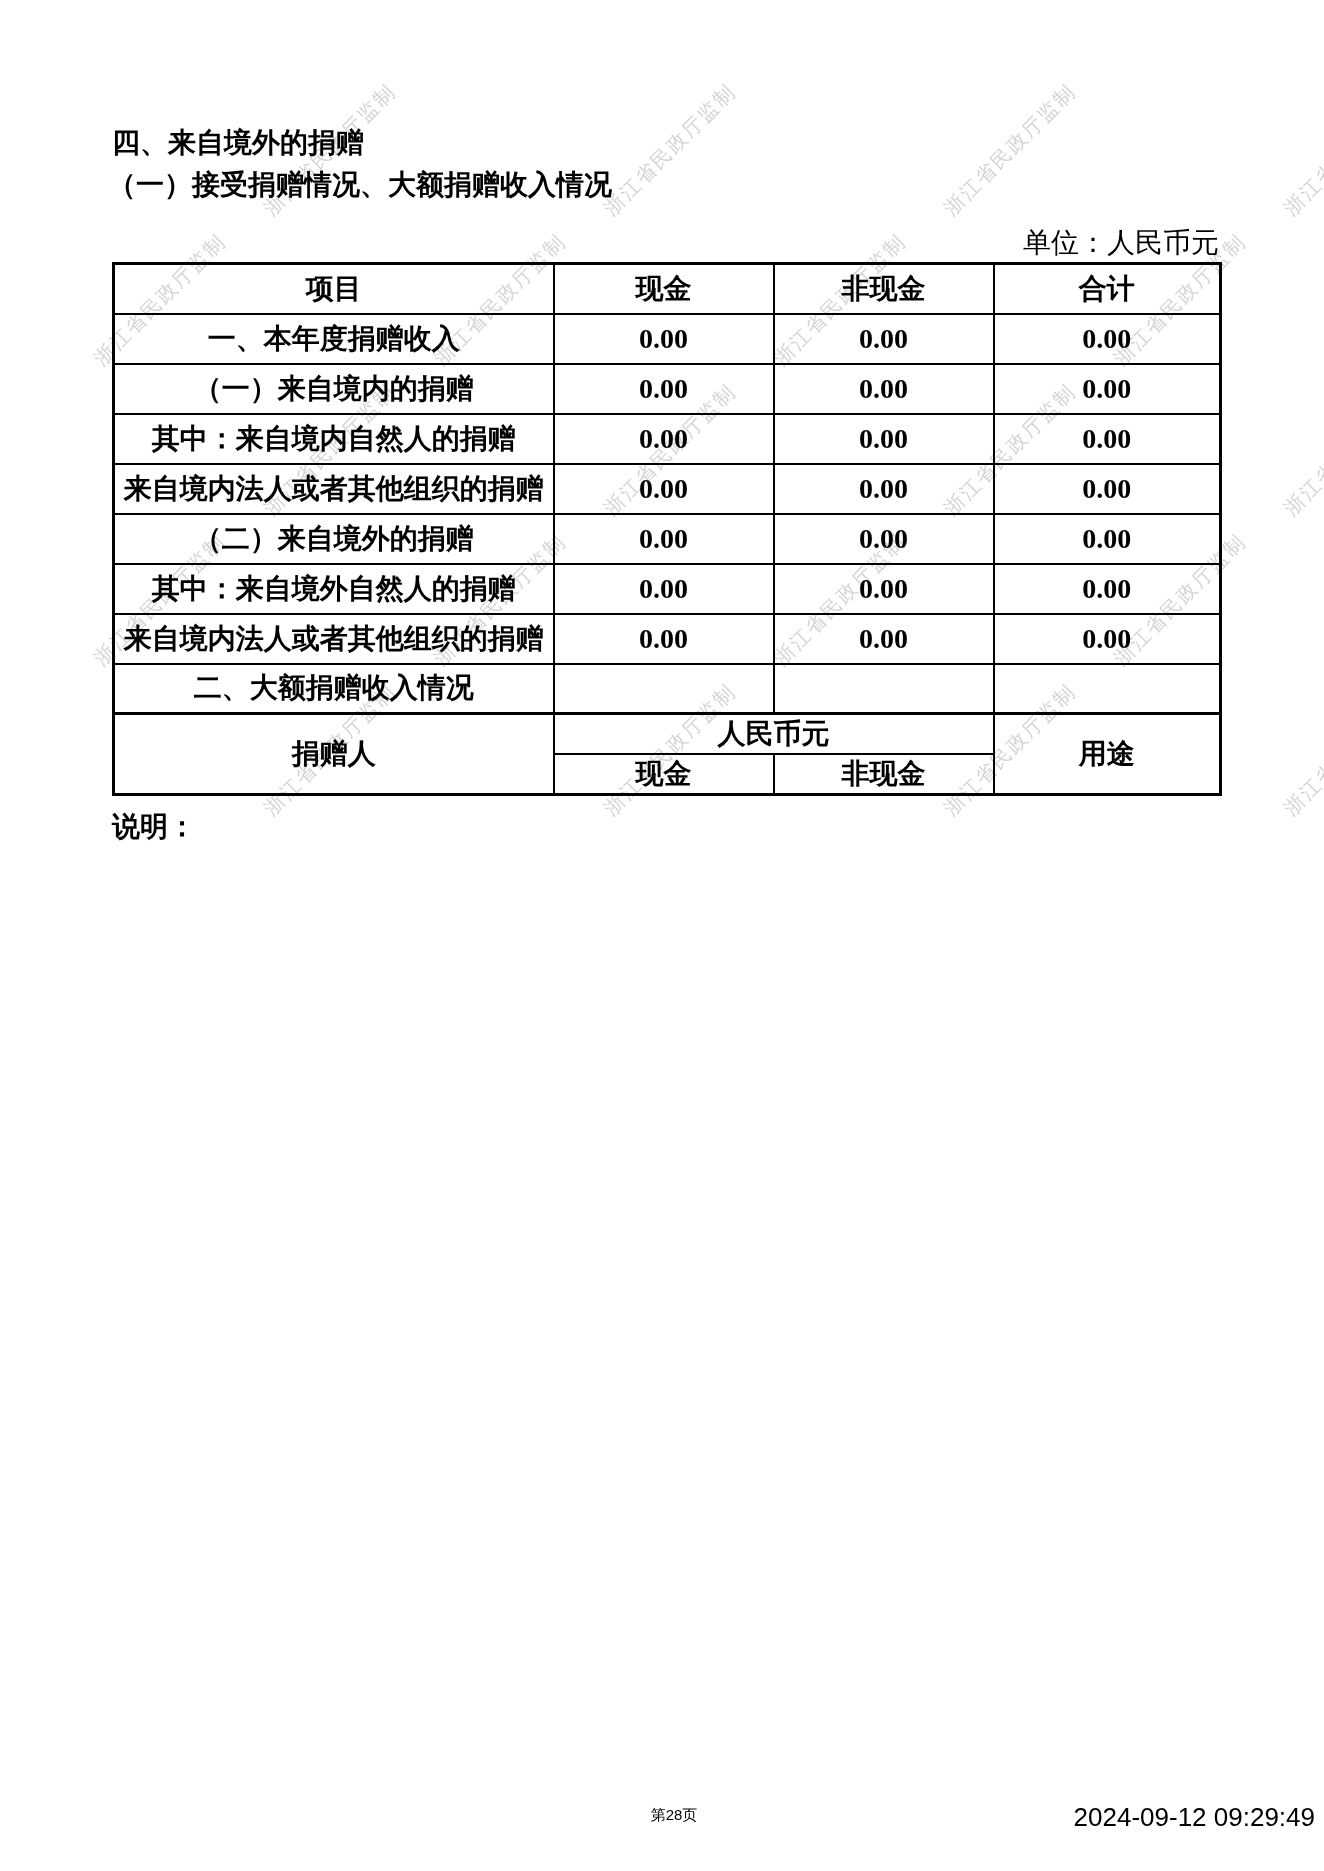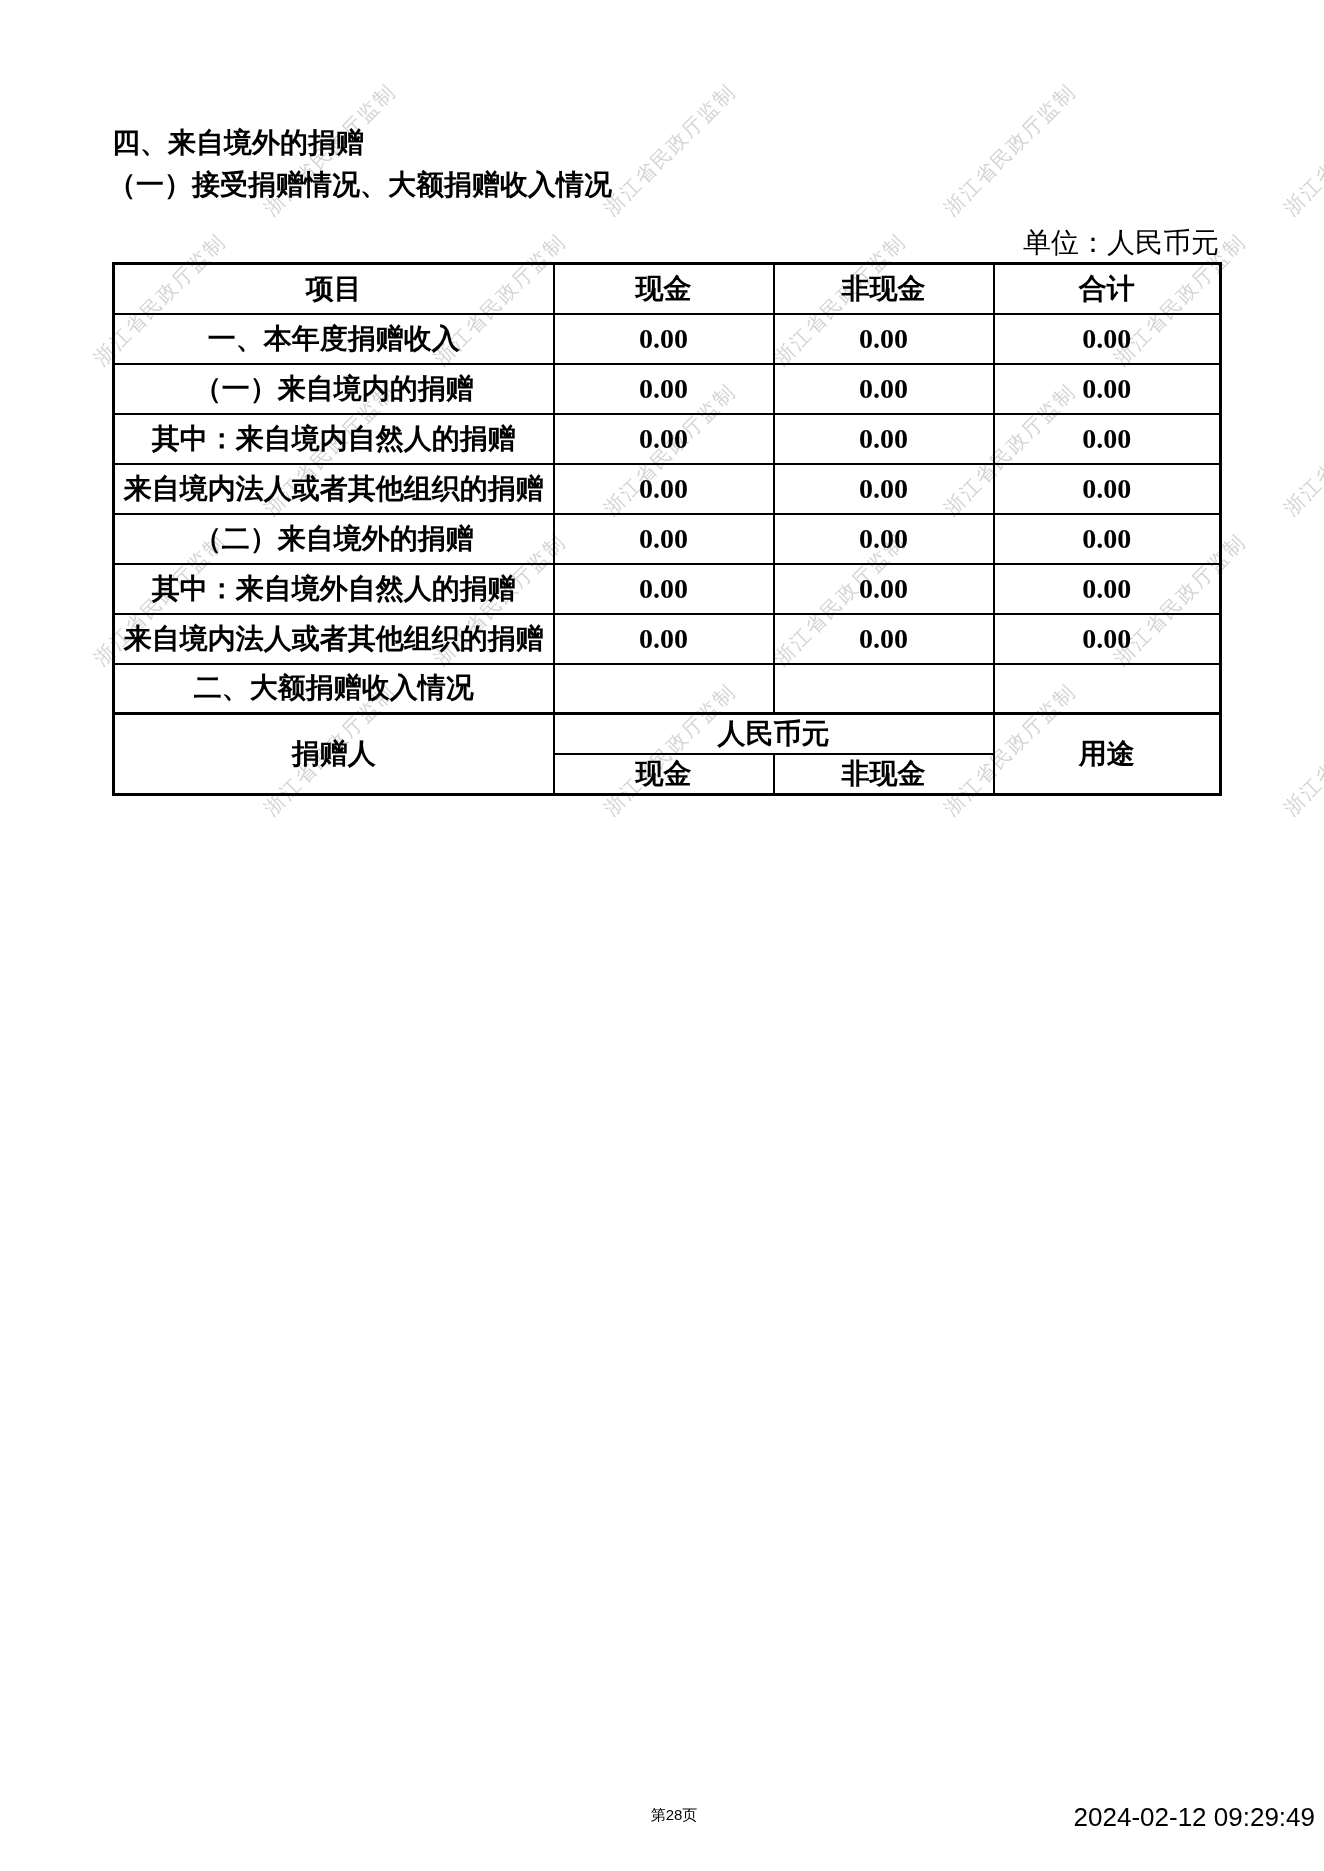--- a/index.html
+++ b/index.html
@@ -182,19 +182,20 @@
           <td rowspan="2">用途</td>
         </tr>
         <tr>
           <td>现金</td>
           <td>非现金</td>
         </tr>
       </tbody>
     </table>
 
     <div class="notes">
+      <div>说明：</div>
     </div>
 
     <div class="footer-page">第28页</div>
 
-    <div class="footer-time">2024-02-12 09:29:49</div>
+    <div class="footer-time">2024-09-12 09:29:49</div>
   </div>
 </div>
 
 </body></html>

